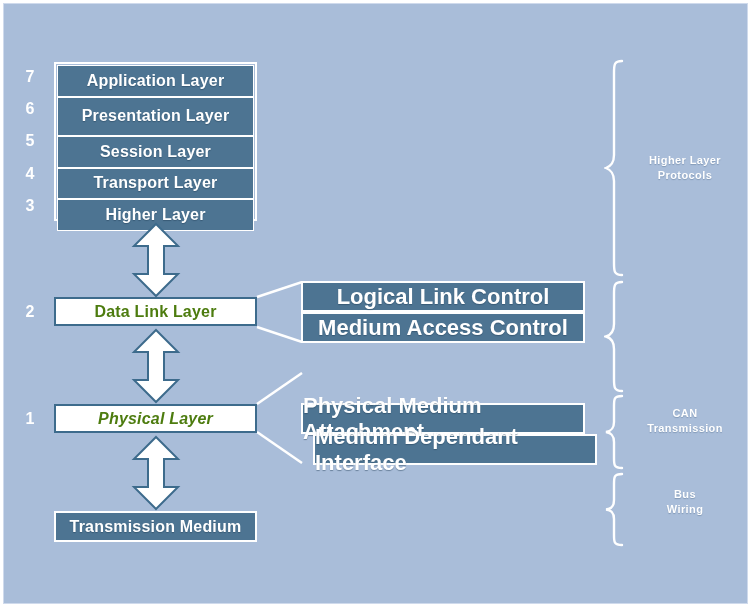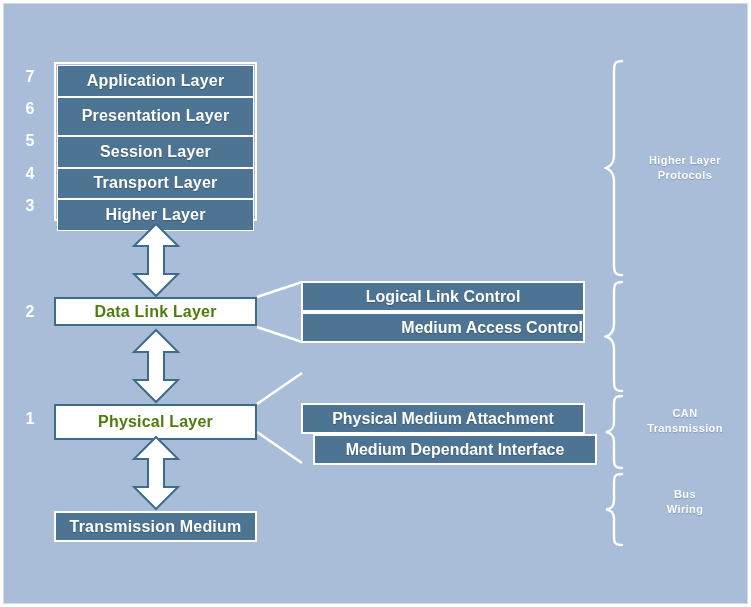--- a/index.html
+++ b/index.html
@@ -69,21 +69,21 @@
     letter-spacing: .2px;
   }
 
   
   .box-sub {
     background: #4d7492;
     border: 2px solid #ffffff;
     box-sizing: border-box;
     color: #ffffff;
     font-weight: bold;
-    font-size: 16px;
+    font-size: 22px;
     display: flex;
     align-items: center;
     justify-content: center;
     text-shadow: 0 1px 1px rgba(30,60,85,.45);
   }
 
   
   .stack-wrap {
     border: 2px solid #ffffff;
     box-sizing: border-box;
@@ -159,39 +159,39 @@
   </div>
 
   <div class="abs box-light" style="left:51px; top:294px; width:203px; height:29px;">
     <span>Data Link Layer</span>
   </div>
 
   <div class="abs" style="left:298px; top:278px; width:284px; height:62px;">
     <div class="box-sub" style="position:absolute; left:0; top:0; width:284px; height:31px;">
       <span>Logical Link Control</span>
     </div>
-    <div class="box-sub" style="position:absolute; left:0; top:31px; width:284px; height:31px;justify-content:flex-end;">
+    <div class="box-sub" style="position:absolute; left:0; top:31px; width:284px; height:31px;">
       <span>Medium Access Control</span>
     </div>
   </div>
 
   <div class="abs arrow" style="left:127px; top:325px;">
     <svg width="52" height="76" viewBox="0 0 52 76">
       <polygon points="26,2 48,24 34,24 34,52 48,52 26,74 4,52 18,52 18,24 4,24" fill="#ffffff" stroke="#3d6b8c" stroke-width="2" stroke-linejoin="miter"></polygon>
     </svg>
   </div>
 
   <div class="abs wedge" style="left:253px; top:369px;">
     <svg width="48" height="92" viewBox="0 0 48 92">
       <path d="M1,32 L46,1" stroke="#ffffff" stroke-width="2.5" fill="none"></path>
       <path d="M1,60 L46,91" stroke="#ffffff" stroke-width="2.5" fill="none"></path>
     </svg>
   </div>
 
-  <div class="abs box-light" style="left:51px; top:401px; width:203px; height:36px;">
+  <div class="abs box-light" style="left:51px; top:401px; width:203px; height:29px;font-style:italic;">
     <span>Physical Layer</span>
   </div>
 
   <div class="abs" style="left:298px; top:369px; width:284px; height:92px;">
     <div class="box-sub" style="position:absolute; left:0; top:31px; width:284px; height:31px;">
       <span>Physical Medium Attachment</span>
     </div>
     <div class="box-sub" style="position:absolute; left:12px; top:62px; width:284px; height:31px;">
       <span>Medium Dependant Interface</span>
     </div>

